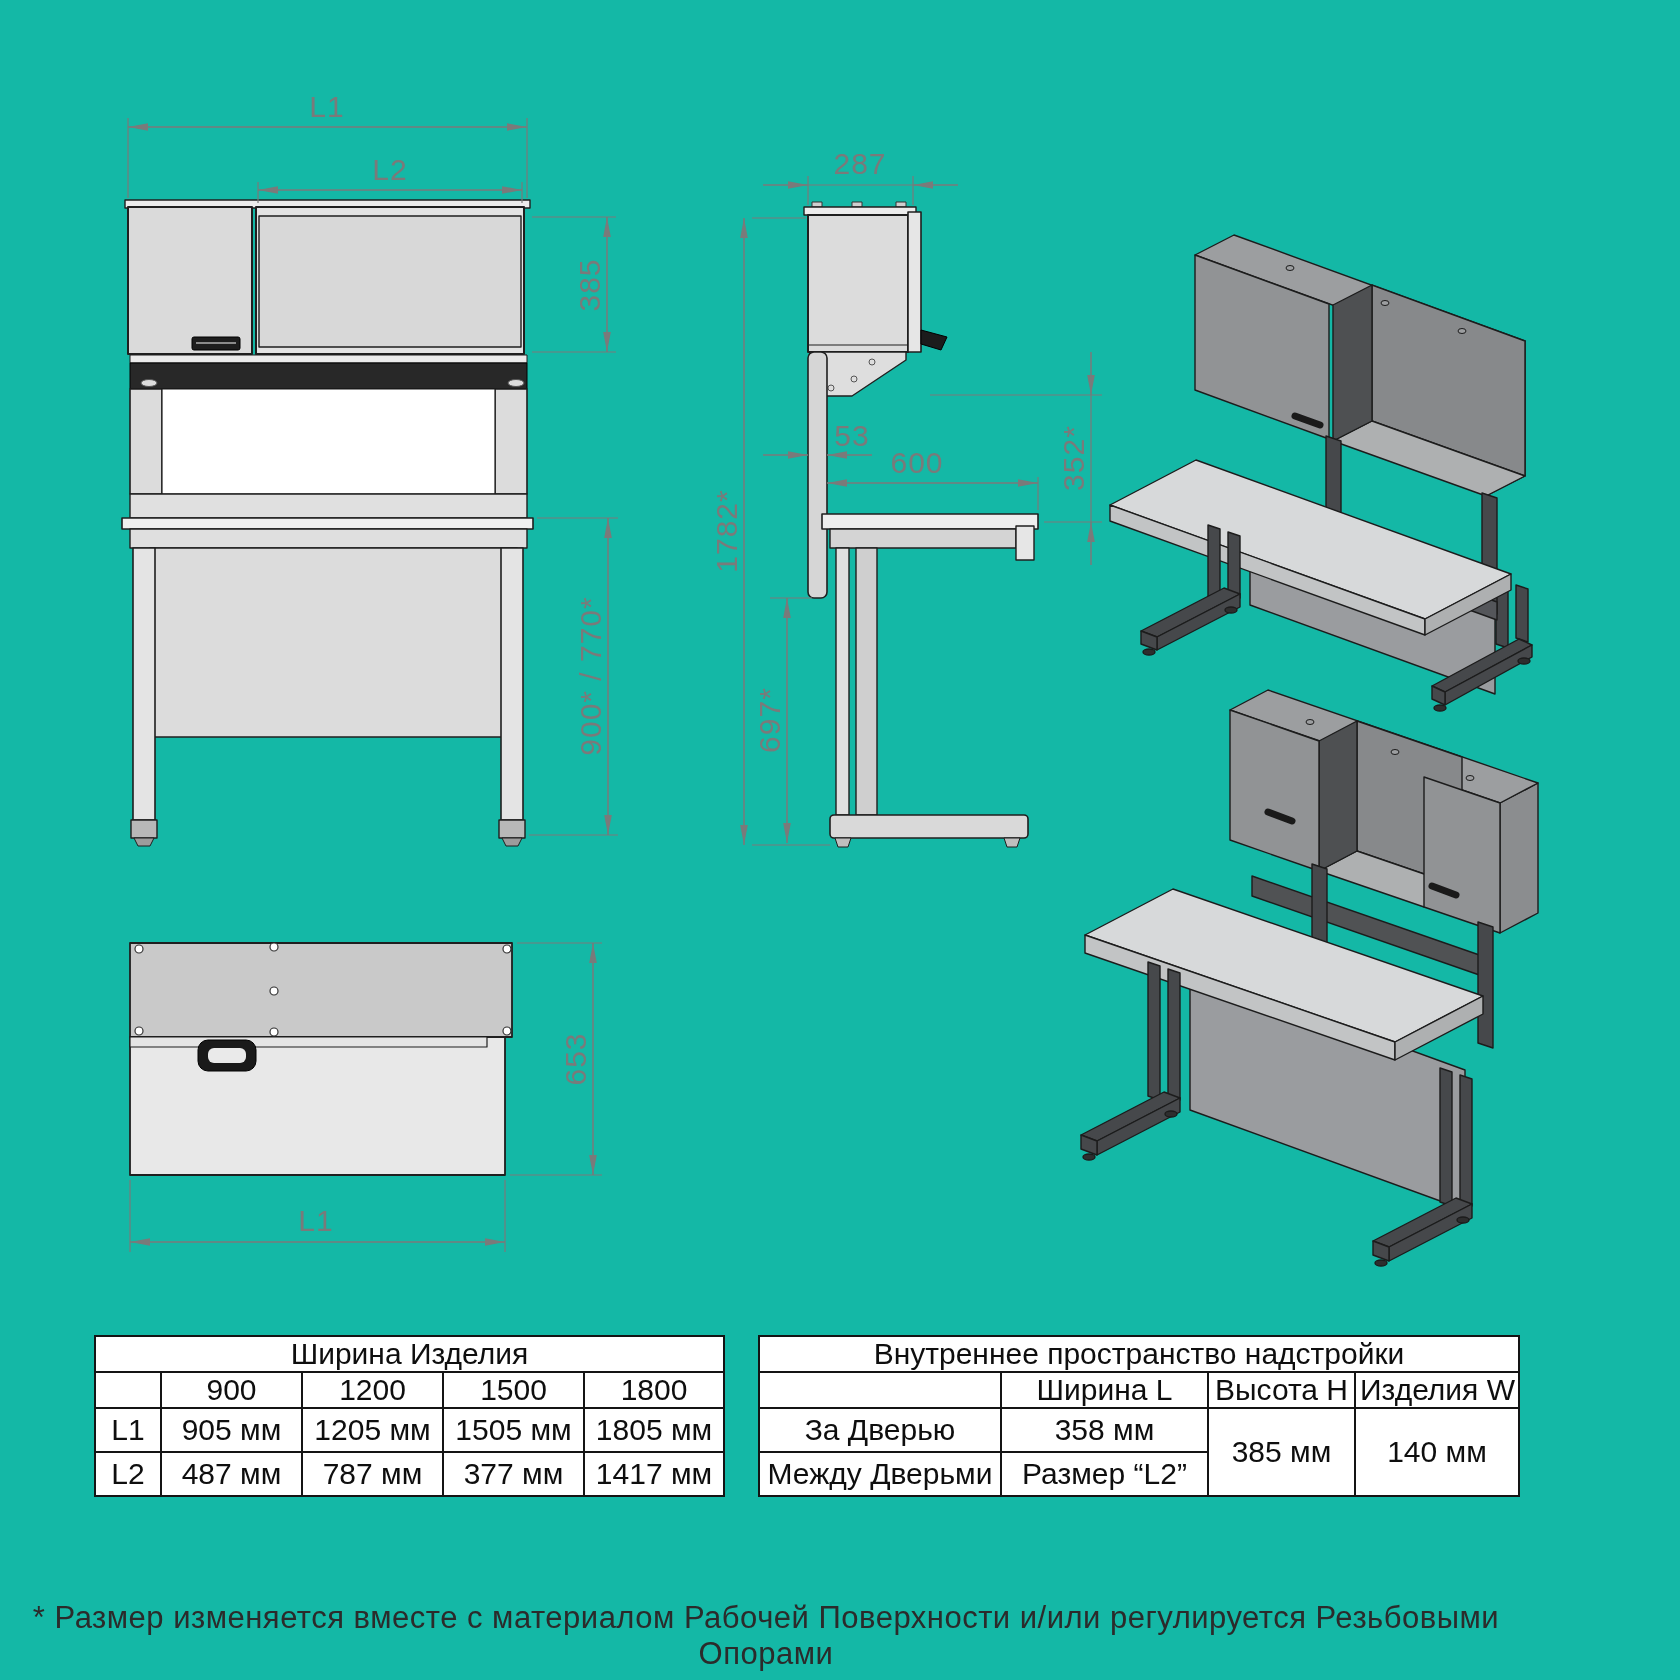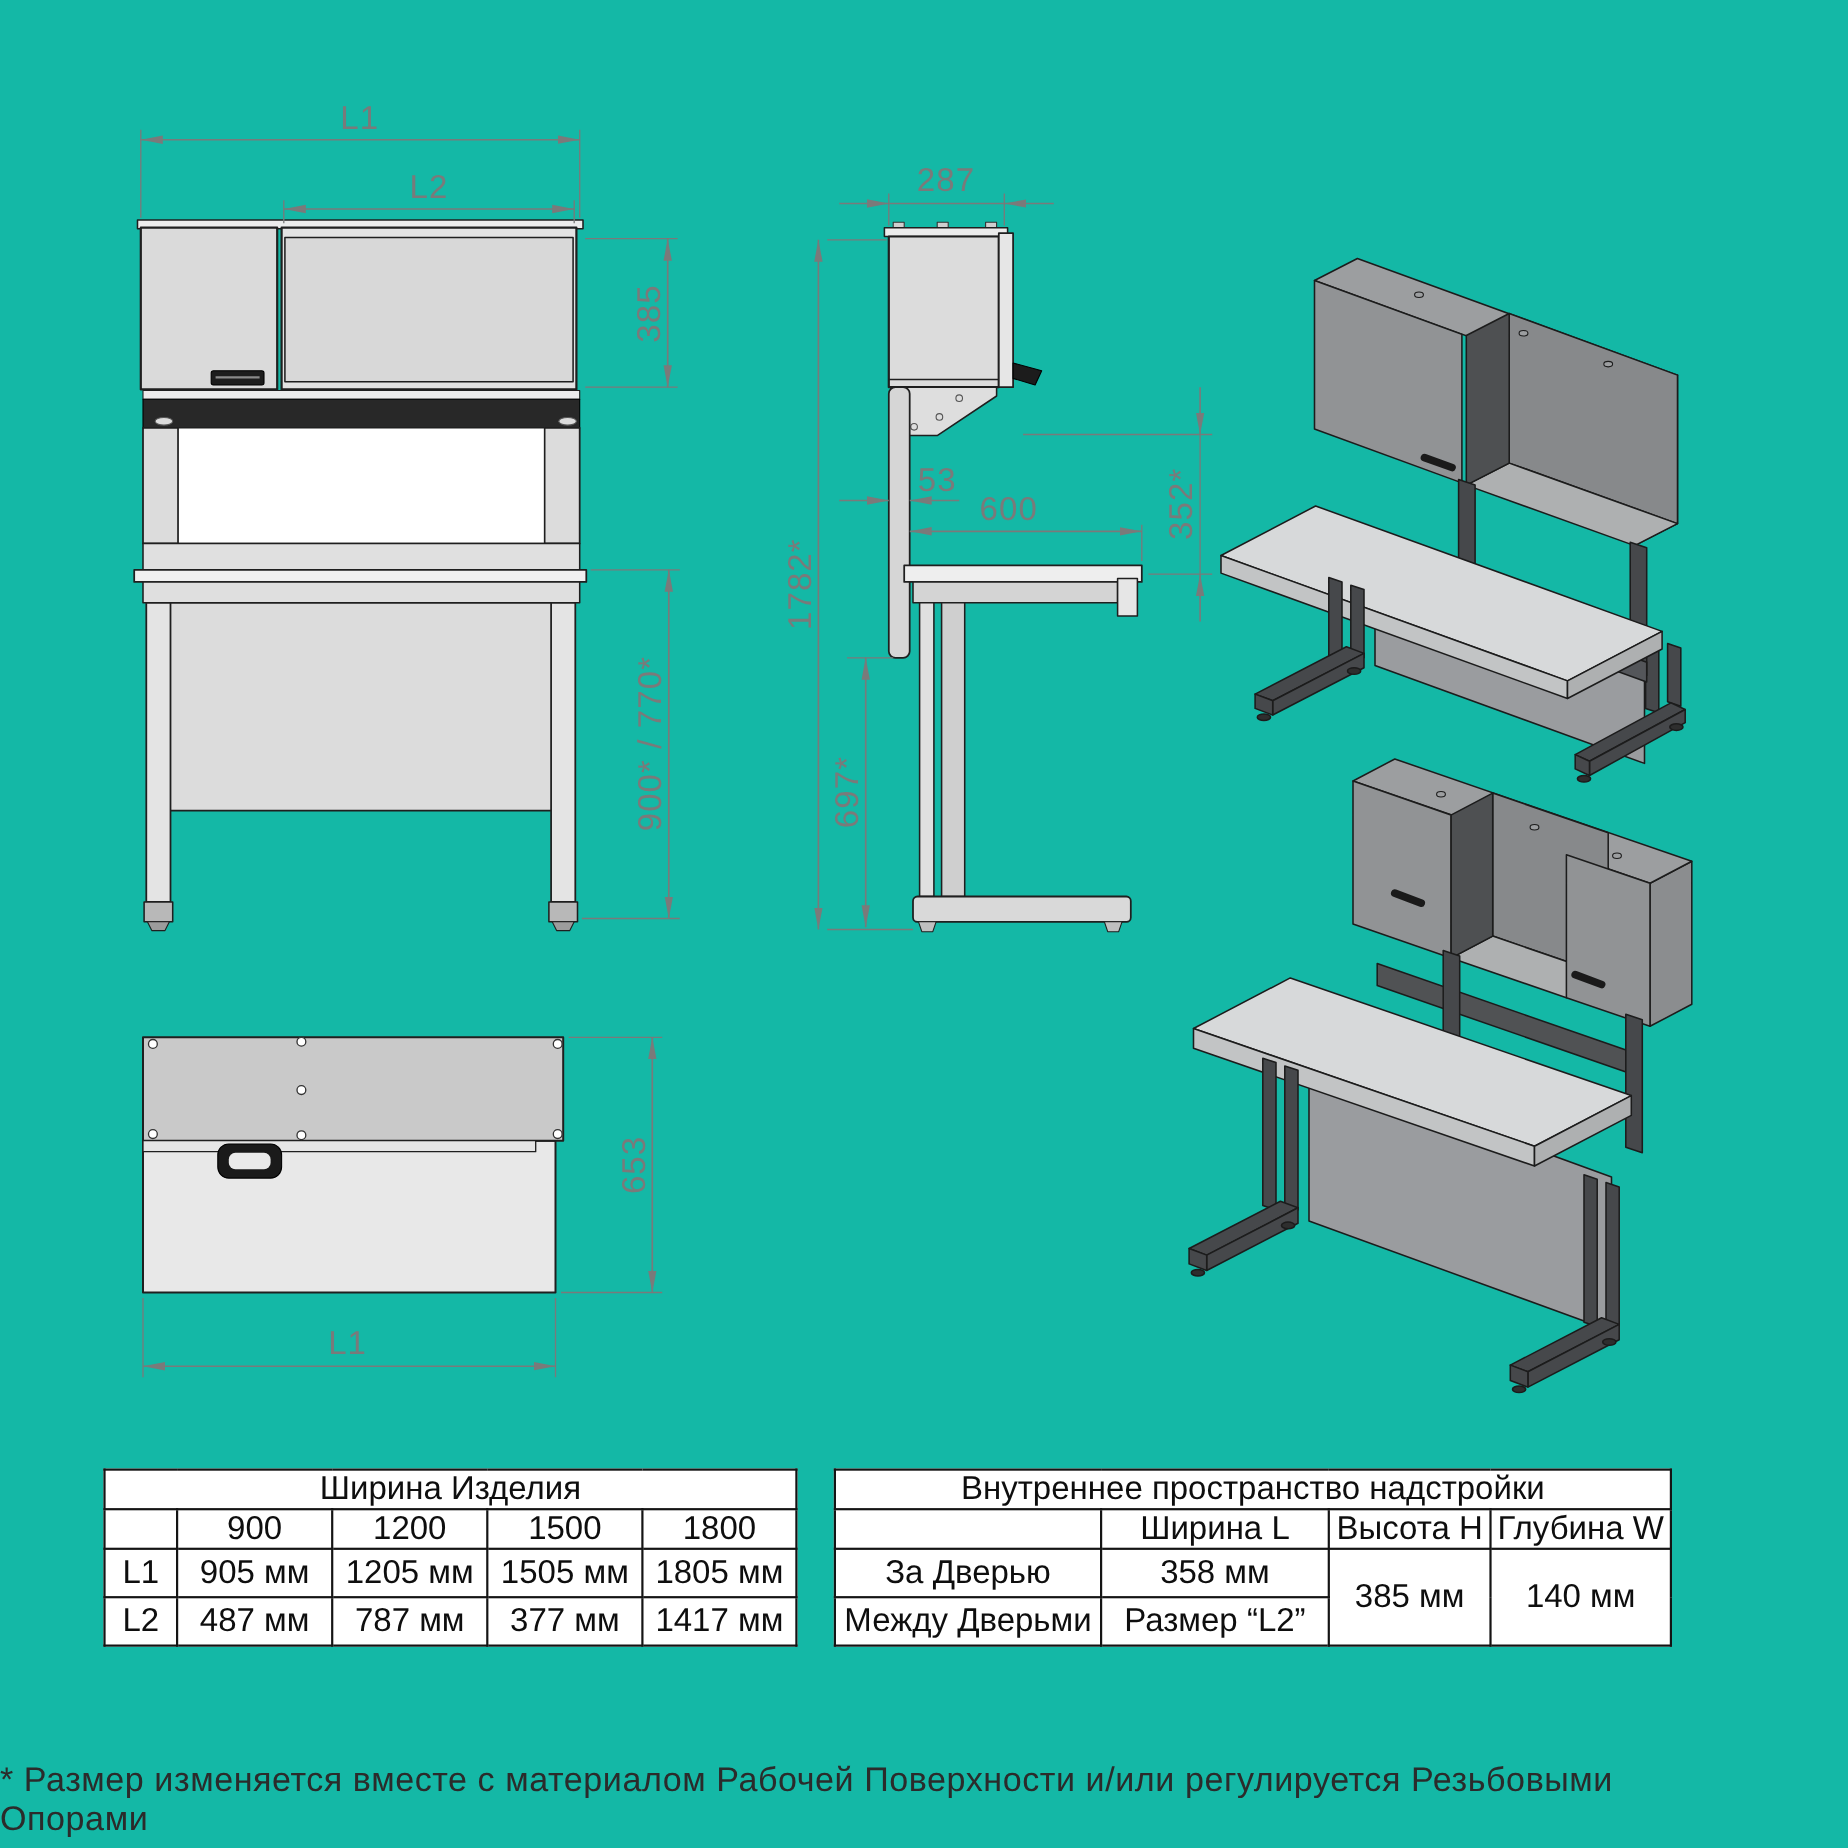--- a/index.html
+++ b/index.html
@@ -34,22 +34,22 @@
     overflow:hidden;
     white-space:nowrap;
   }
   #table-width{left:94px;top:1335px;width:629px;}
   #table-inner{left:758px;top:1335px;width:760px;padding-left:44px;}
   .row-title{height:30px;}
   .row-head{height:32px;}
   .row-data{height:44px;}
   .footnote{
     position:absolute;
-    left:0;top:1600px;width:1508px;
-    text-align:left;
+    left:12px;top:1600px;width:1508px;
+    text-align:center;
     font-size:31px;
     color:#2b2b2b;
     letter-spacing:0.5px;
   }
 </style>
 </head>
 <body>
 
 <div class="canvas">
 
@@ -371,21 +371,21 @@
         <col style="width:164px">
   </colgroup>
   <tbody>
         <tr class="row-title">
     <td colspan="4">Внутреннее пространство надстройки</td>
   </tr>
   <tr class="row-head">
     <td></td>
     <td>Ширина L</td>
     <td>Высота H</td>
-    <td>Глубина W</td>
+    <td>Изделия W</td>
   </tr>
   <tr class="row-data">
     <td>За Дверью</td>
     <td>358 мм</td>
     <td rowspan="2">385 мм</td>
     <td rowspan="2">140 мм</td>
   </tr>
   <tr class="row-data">
     <td>Между Дверьми</td>
     <td>Размер “L2”</td>

